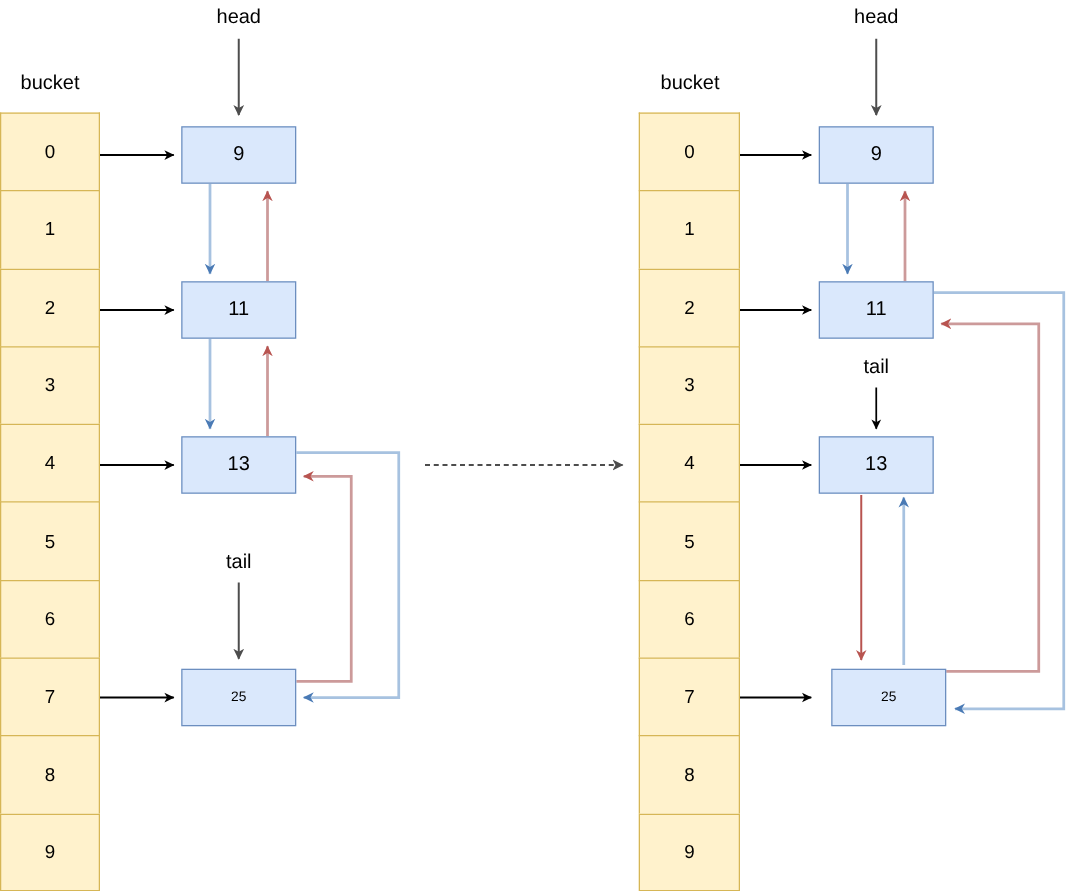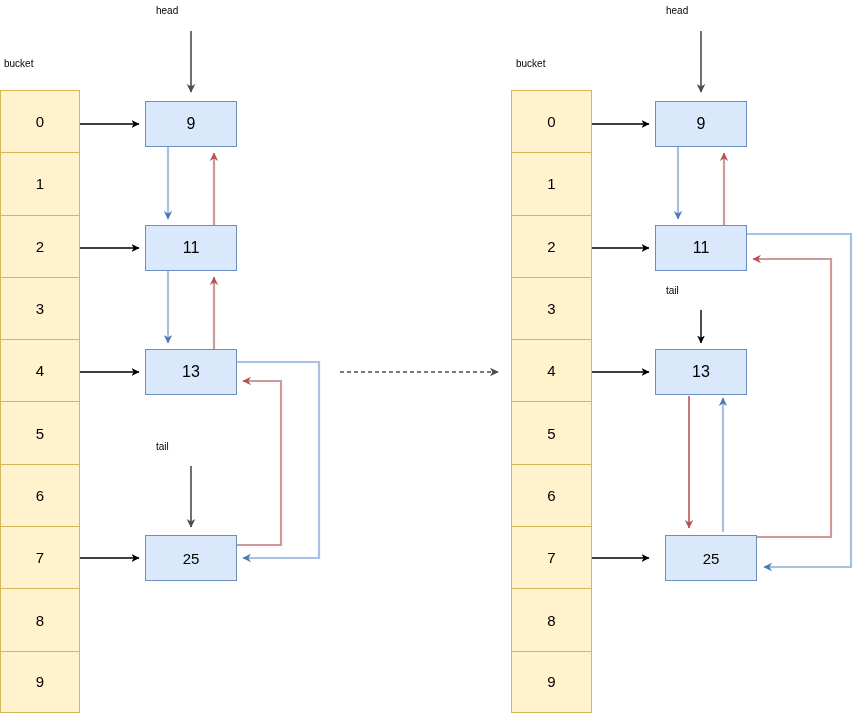--- a/index.html
+++ b/index.html
@@ -25,27 +25,27 @@
   .bucket-cell:last-child{border-bottom:1px solid #d6b656;}
 
   .node{
     position:absolute;
     background:#dae8fc;
     border:1px solid #6c8ebf;
     box-sizing:border-box;
     display:flex;align-items:center;justify-content:center;
     font-size:16px;color:#000;
   }
-  .node.small{font-size:15px;}
+  .node.small{font-size:11px;}
 
   .caption{
     position:absolute;
-    font-size:10px;color:#000;
+    font-size:16px;color:#000;
     white-space:nowrap;
-    text-align:left;
+    text-align:center;
   }
 </style>
 </head>
 <body>
 
 <div id="stage">
 
   <svg class="layer" viewBox="0 0 859 713" xmlns="http://www.w3.org/2000/svg">
     <defs>
       <marker id="ah-black" markerWidth="9" markerHeight="9" refX="7.5" refY="4.5" orient="auto" markerUnits="userSpaceOnUse">

